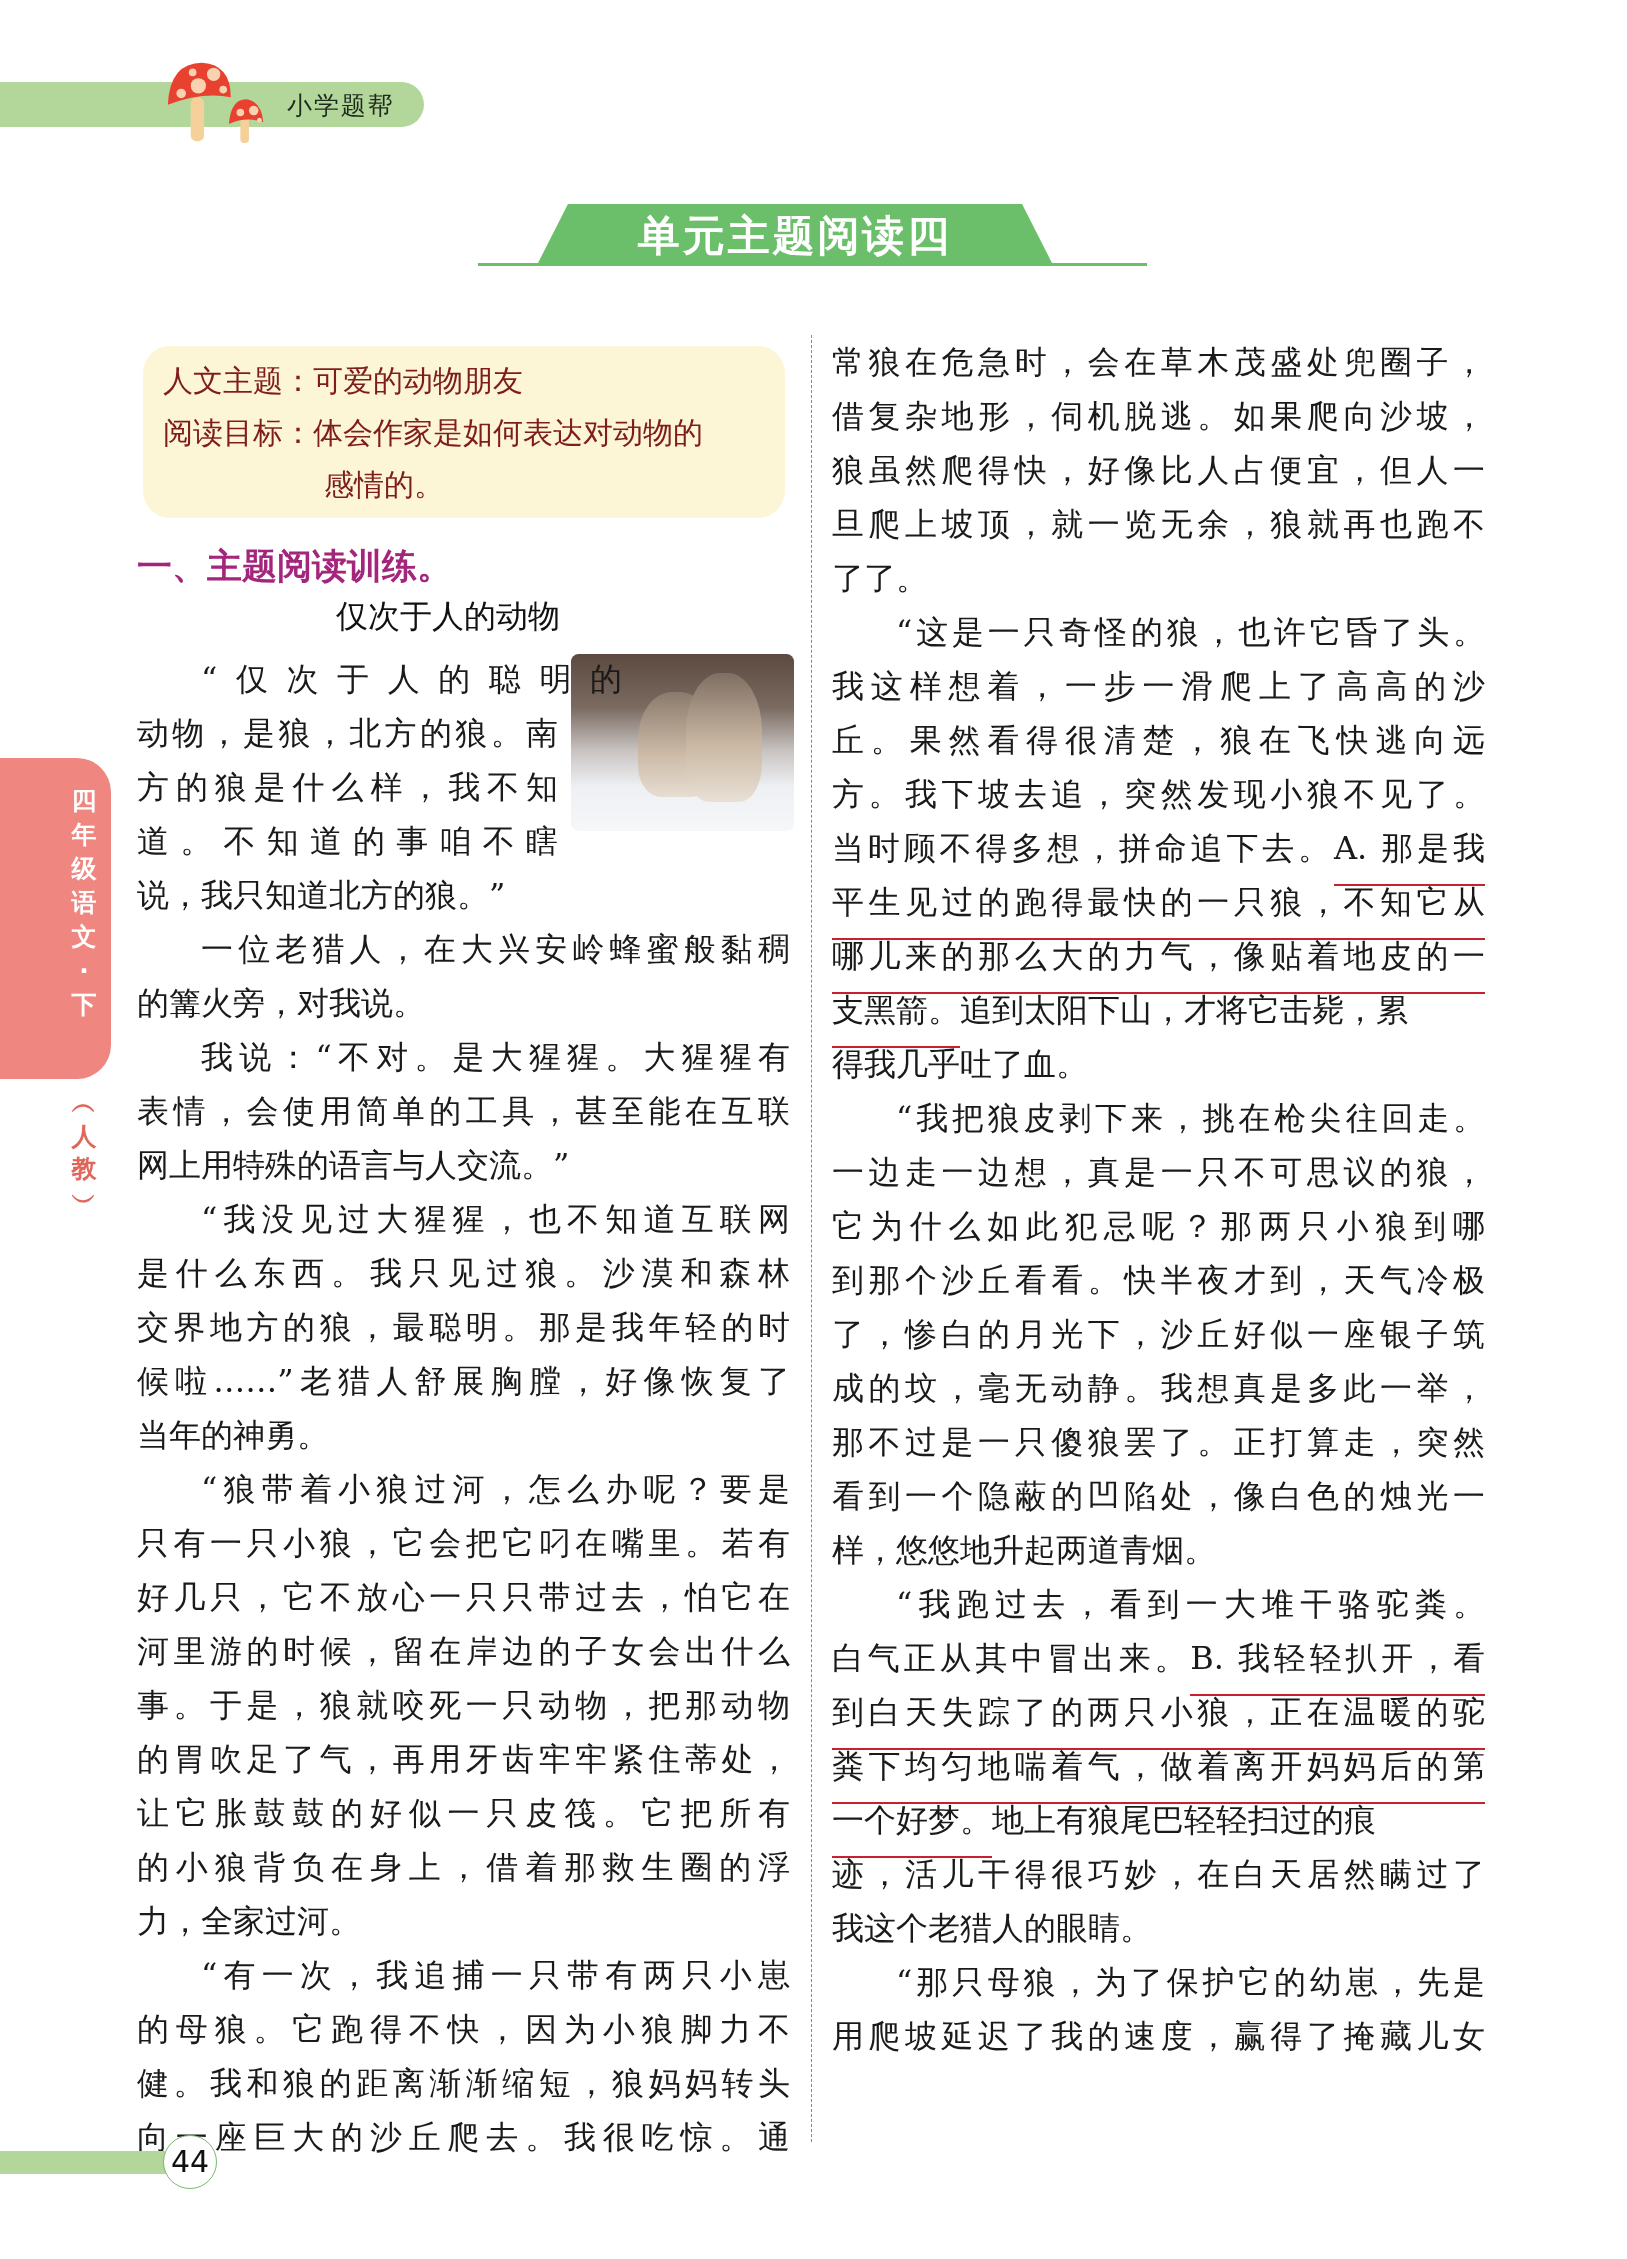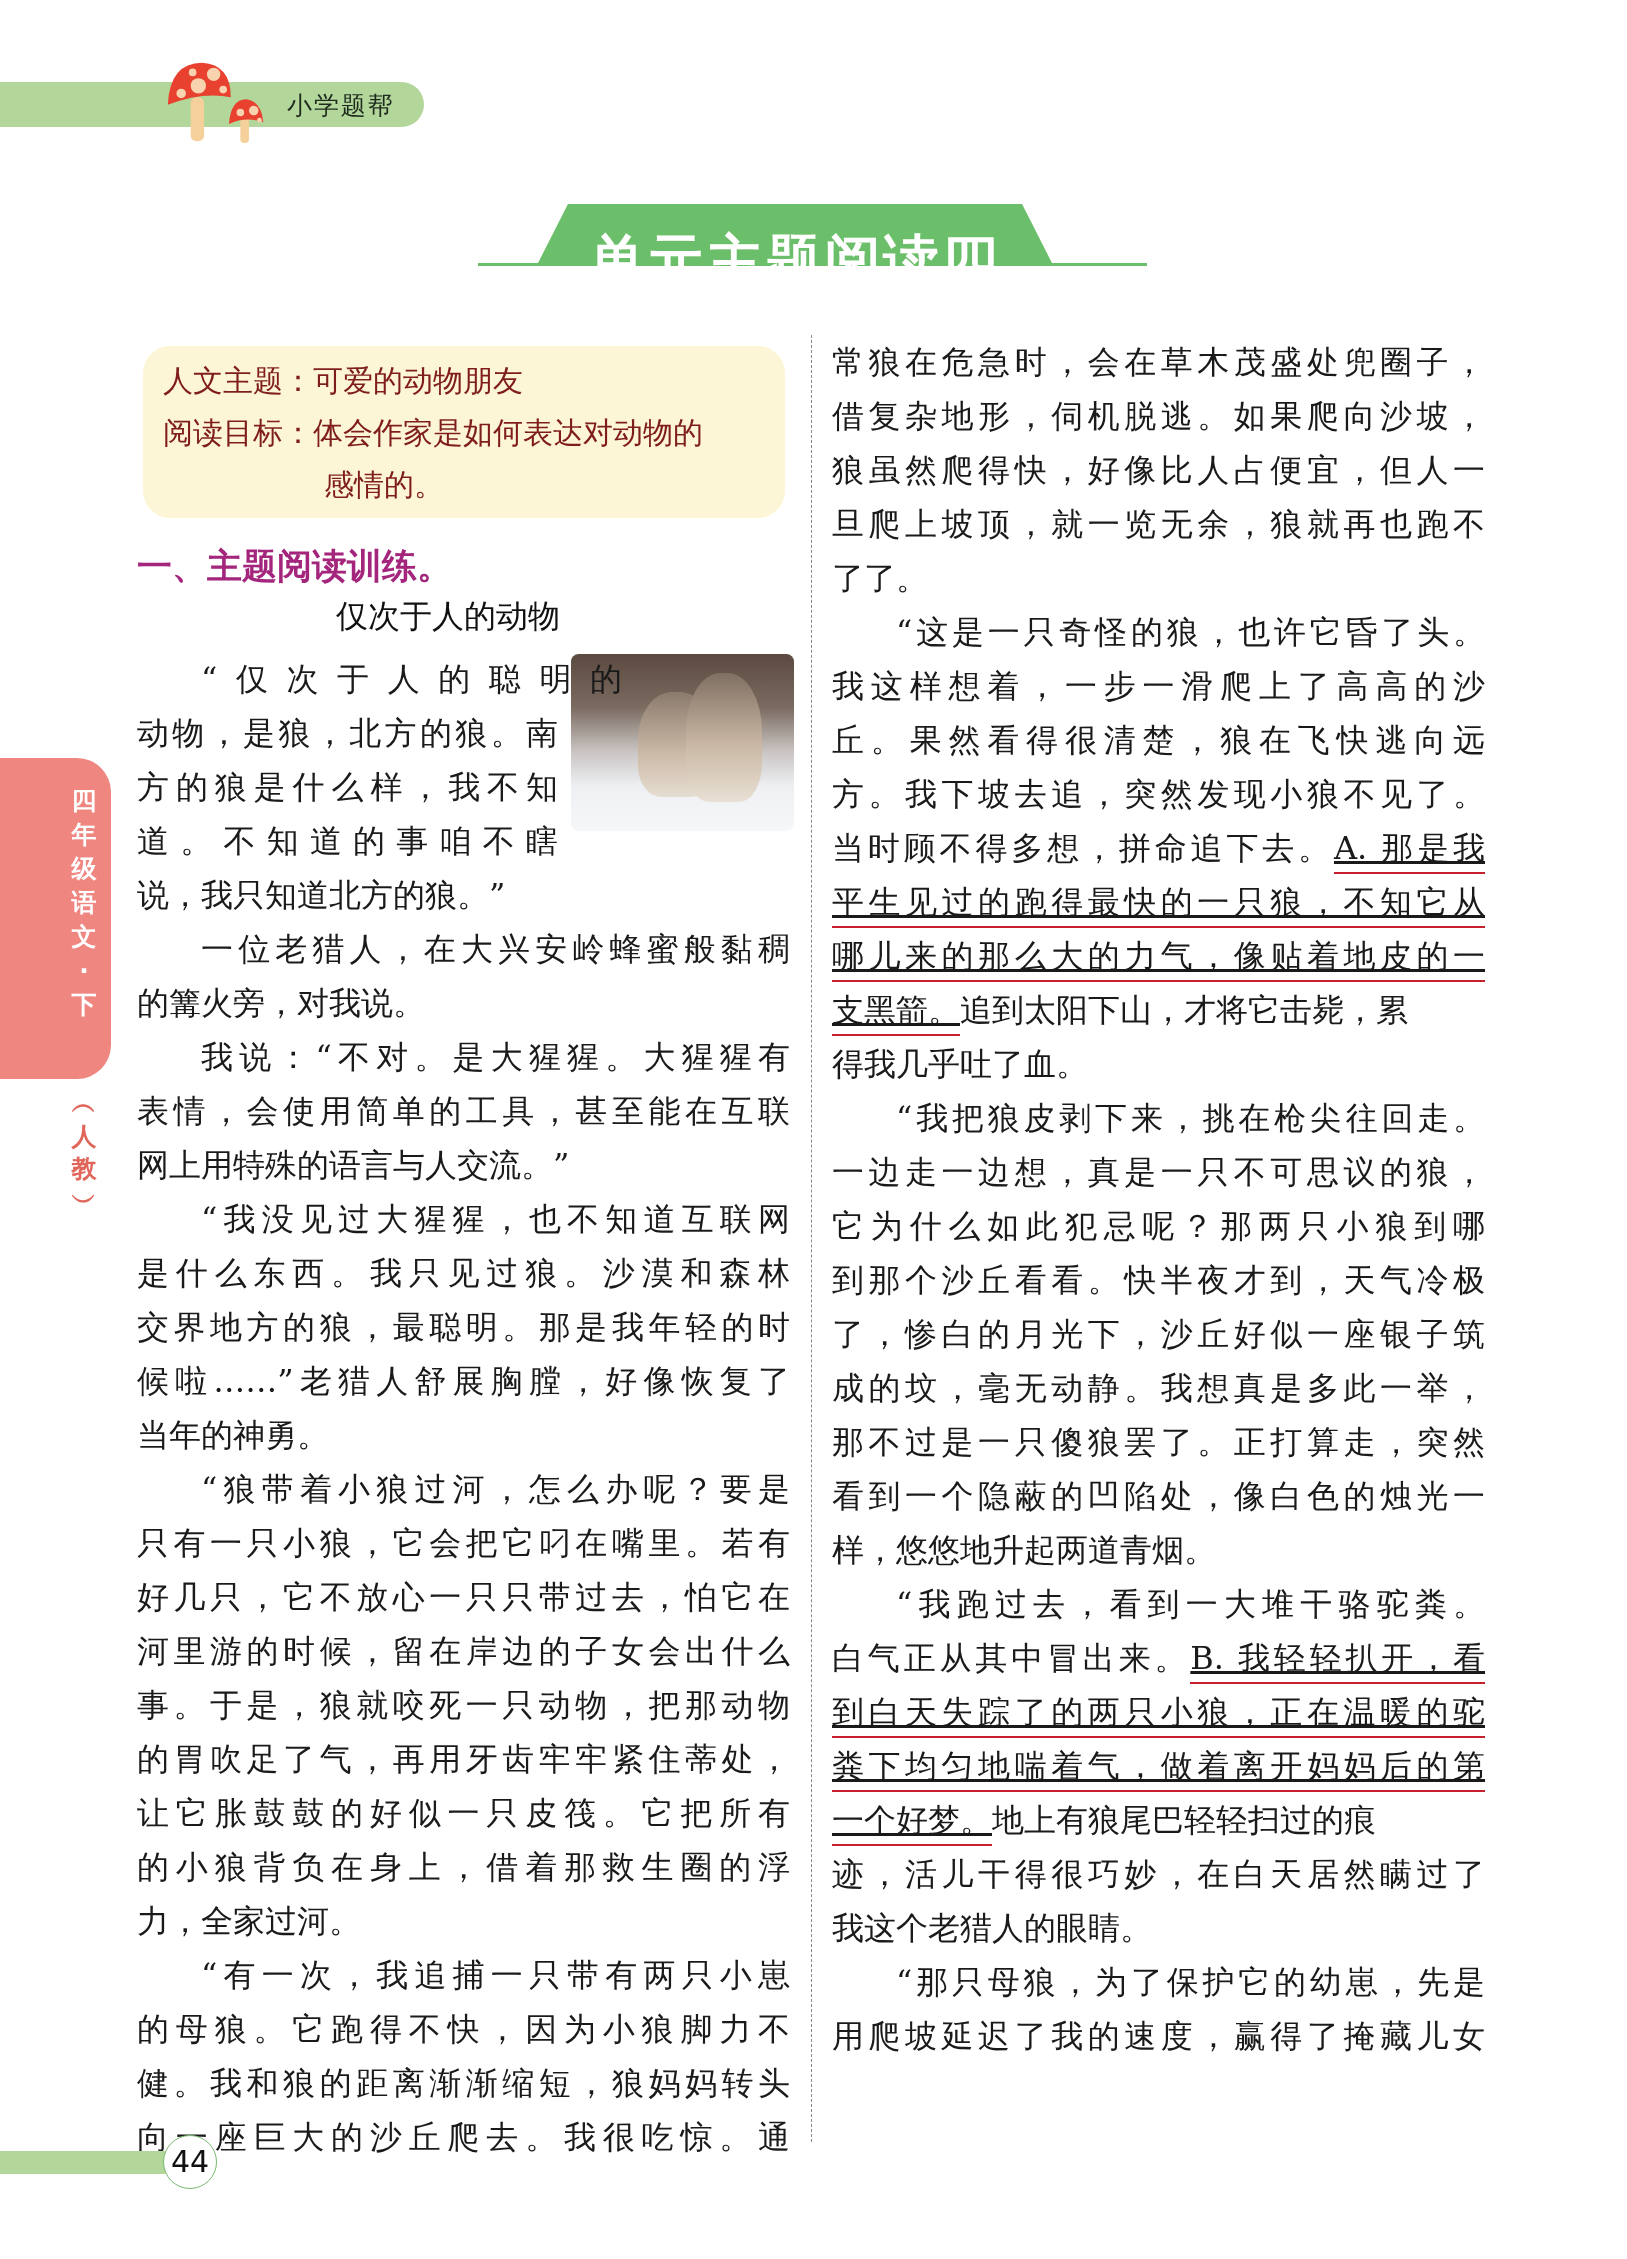--- a/index.html
+++ b/index.html
@@ -12,22 +12,22 @@
   .hdr-brand { position: absolute; left: 287px; top: 89px; font-size: 25px;
                font-family: "DejaVu Sans", sans-serif; color: #1e2a1e; letter-spacing: 1.9px; }
   .mushroom { position: absolute; }
 
   
   .title-line { position: absolute; left: 478px; top: 263px; width: 669px; height: 2.9px; background: #6cbf6a; }
   .title-tab { position: absolute; left: 537px; top: 204px; width: 516px; height: 61px;
                background: #6cbf6a; clip-path: polygon(6% 0, 94% 0, 100% 100%, 0 100%);
                border-radius: 9.6px 9.6px 0 0; }
   .title-text { position: absolute; left: 537px; top: 208px; width: 516px; text-align: center;
-                font-size: 56px; font-weight: bold; color: #ffffff;
-                font-family: "DejaVu Sans", sans-serif; letter-spacing: 2.9px; margin-top: 16px; }
+                font-size: 42px; font-weight: bold; color: #ffffff;
+                font-family: "DejaVu Sans", sans-serif; letter-spacing: 2.9px; }
 
   
   .side-tab { position: absolute; left: 0; top: 758px; width: 111px; height: 321px;
               background: #ef8680; border-radius: 0 34px 34px 0; }
   .side-text { position: absolute; left: 67px; top: 784px; width: 34px;
                font-size: 25px; font-weight: bold; color: #ffffff; line-height: 34px;
                font-family: "DejaVu Sans", sans-serif; text-align: center; }
   .side-sub { position: absolute; left: 67px; top: 1088px; width: 34px;
               font-size: 25px; font-weight: bold; color: #e0665c; line-height: 32.5px;
               font-family: "DejaVu Sans", sans-serif; text-align: center; }
@@ -45,21 +45,21 @@
 
   .photo { position: absolute; left: 571px; top: 654px; width: 223px; height: 177px;
            border-radius: 7.6px; overflow: hidden;
            background: linear-gradient(180deg, #5c4a40 0%, #7a6a60 30%, #c9c4c2 55%, #eef0f3 75%, #f6f7f9 100%); }
   .wolf { position: absolute; border-radius: 45% 45% 30% 30%; }
 
   .text-col { position: absolute; font-size: 32px; line-height: 54px; }
   .line { white-space: nowrap; height: 54px; text-align: justify; text-align-last: justify; }
   .line.last { text-align-last: left; }
   .indent { padding-left: 64px; }
-  .ul { border-bottom: 2.9px solid #c8202e; padding-bottom: 5px; text-decoration: underline; }
+  .ul { border-bottom: 2.9px solid #c8202e; padding-bottom: 17px; }
 
   .divider { position: absolute; left: 811px; top: 335px; width: 0; height: 1807px;
              border-left: 1.9px dashed #888; }
 
   .foot-band { position: absolute; left: 0; top: 2151px; width: 172px; height: 23px; background: #b3d79b; }
   .page-num { position: absolute; left: 163px; top: 2135px; width: 52px; height: 52px; border-radius: 50%;
               border: 1.9px solid #79b870; background: #fff; text-align: center; line-height: 52px;
               font-size: 30px; font-family: "DejaVu Sans", sans-serif; color: #111; }
 </style>
 </head>

